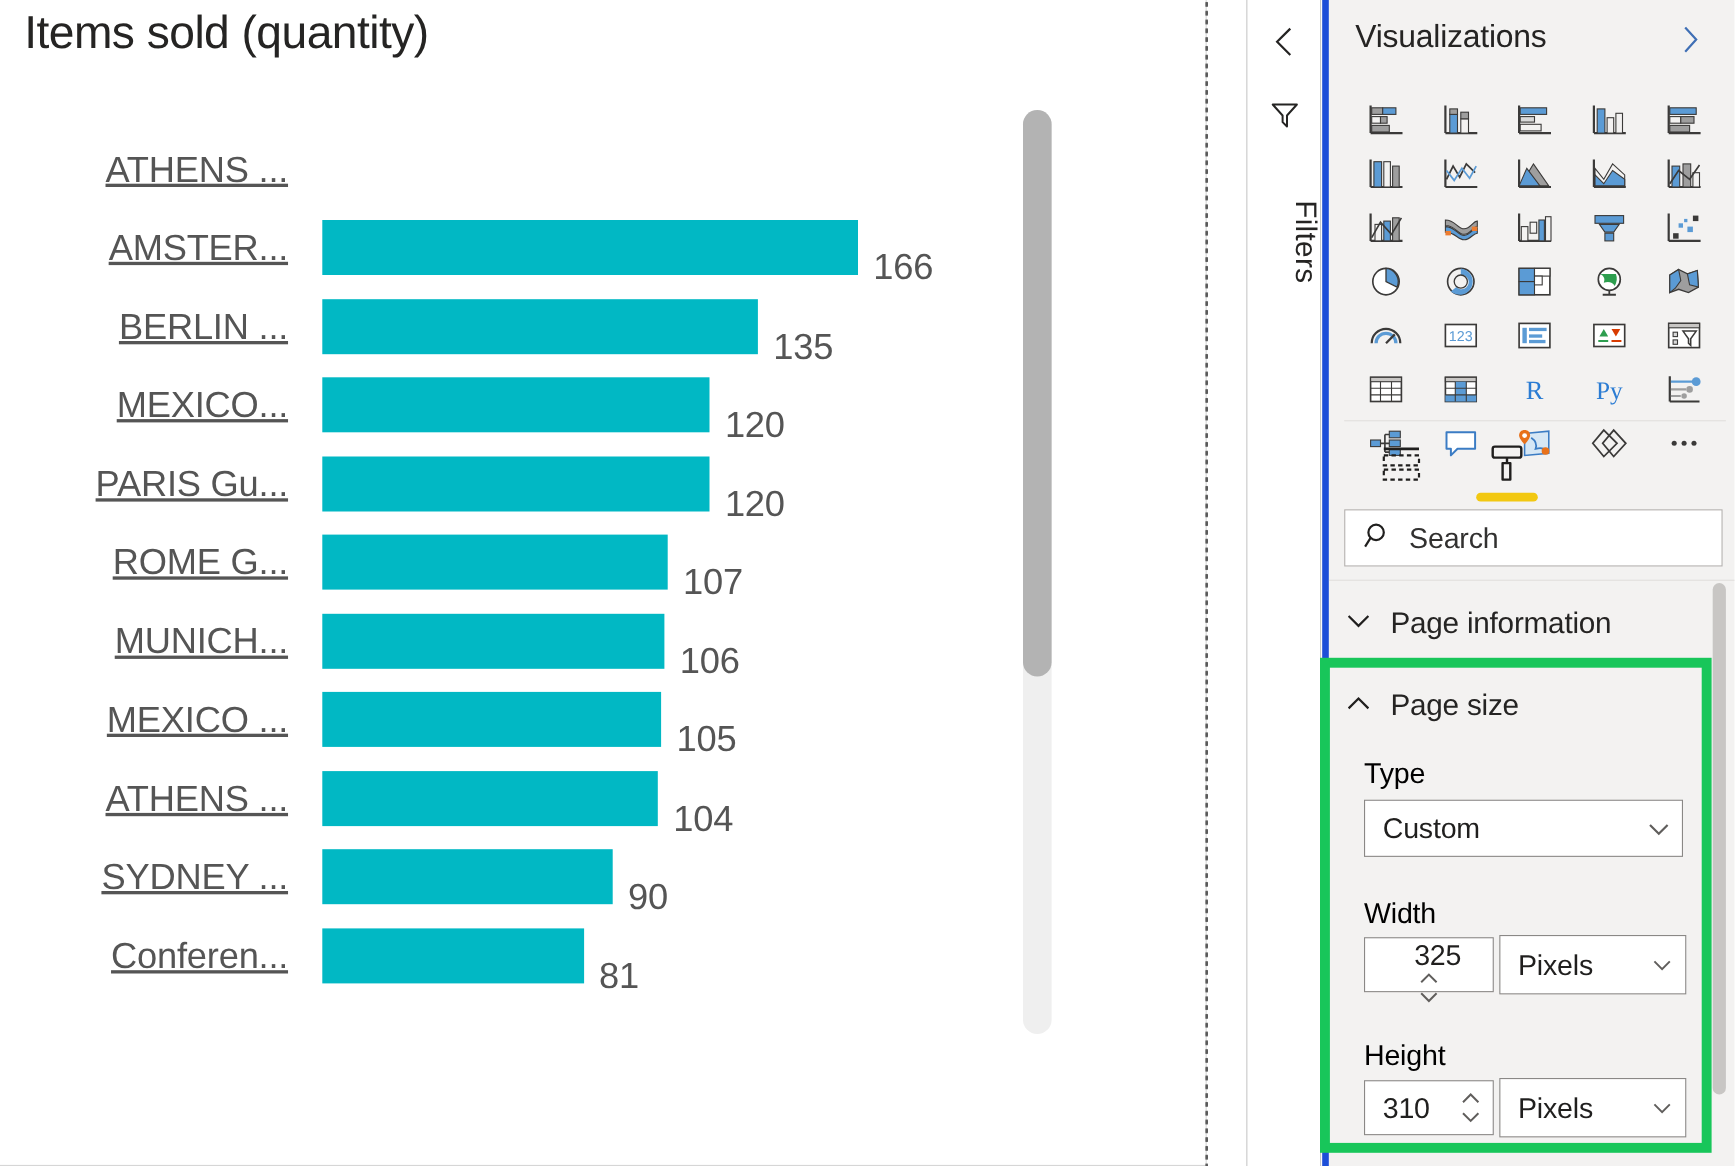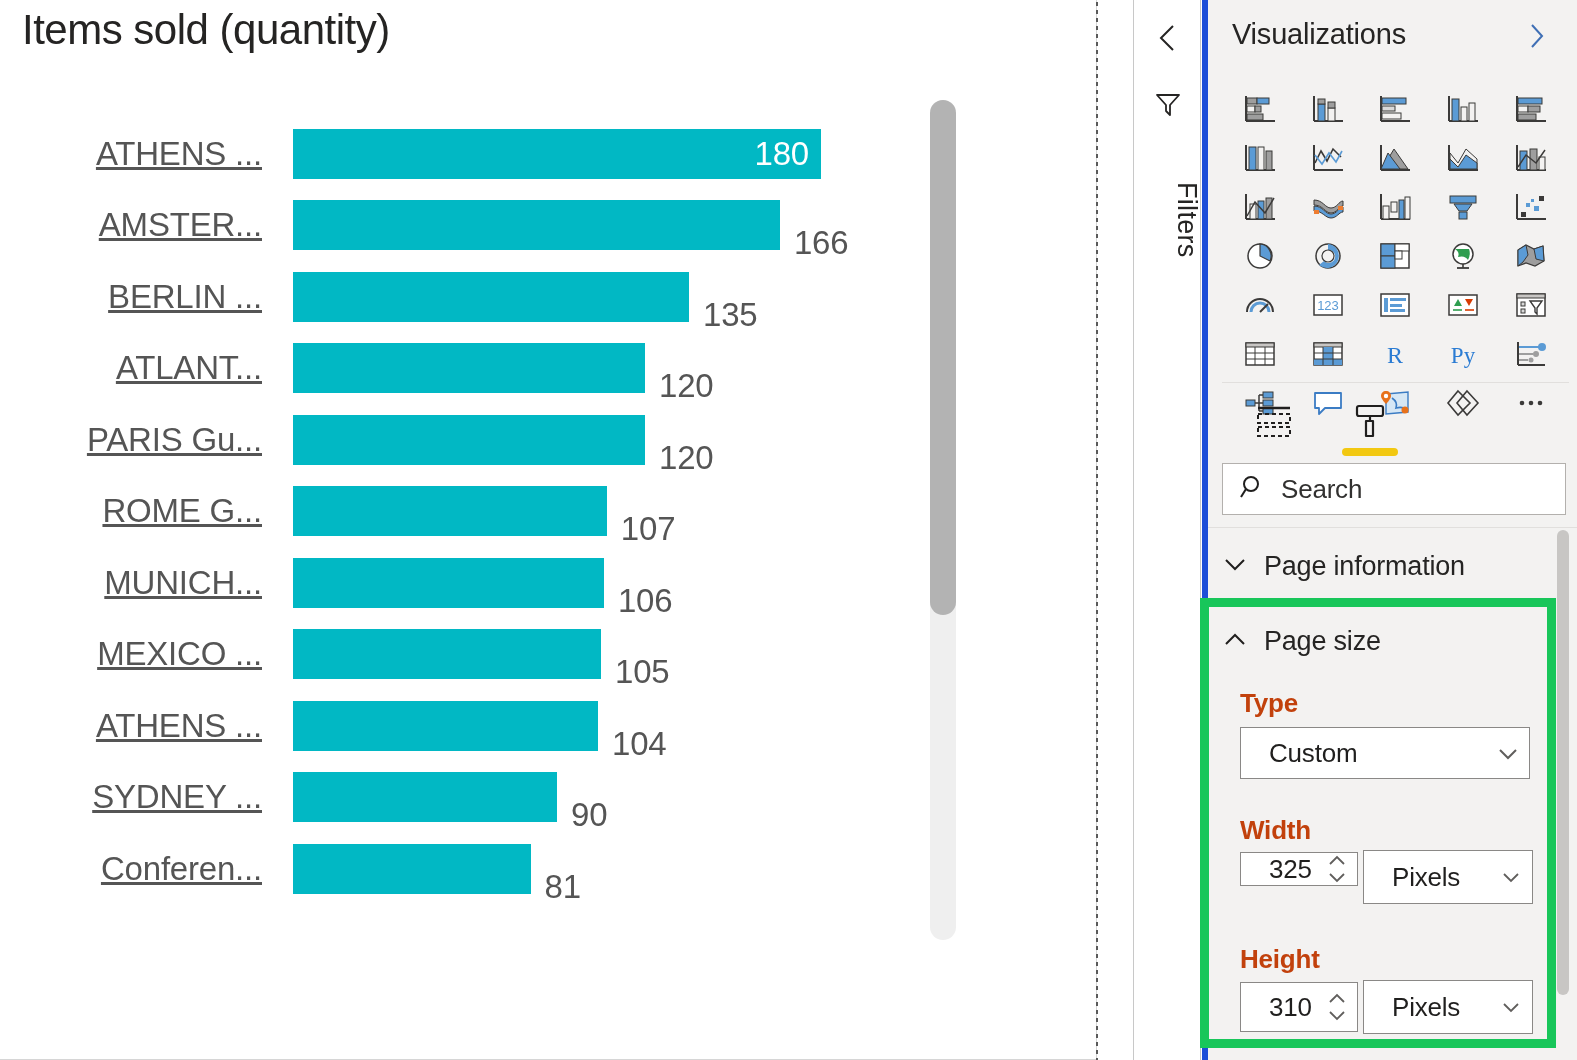--- a/index.html
+++ b/index.html
@@ -210,50 +210,50 @@
 
   
   #page-size-row {
     position: absolute; left: 14px; top: 615px;
     width: 330px; height: 52px;
     display: flex; align-items: center; gap: 16px;
     cursor: pointer;
   }
 
   .field-label {
-    position: absolute; font-size: 26px; color: #c2410c; letter-spacing: -0.2px; font-weight: bold;
+    position: absolute; font-size: 26px; color: #000000; letter-spacing: -0.2px;
   }
   .input-shell {
     position: absolute;
     background: #ffffff;
     border: 1px solid #8a8886;
     display: flex; align-items: center;
   }
   .input-text {
     flex: 1; font-size: 26px; color: #201f1e;
-    padding-left: 28px; letter-spacing: -0.2px;
+    padding-left: 16px; letter-spacing: -0.2px;
   }
   .chev-slot {
     width: 42px; height: 100%;
     display: flex; align-items: center; justify-content: center;
   }
   .spin-slot {
     width: 40px; height: 100%;
     display: flex; flex-direction: column;
     align-items: center; justify-content: center; gap: 6px;
     cursor: pointer;
   }
 
   
   #type-label { left: 32px; top: 688px; }
   #type-select { left: 32px; top: 727px; width: 290px; height: 52px; cursor: pointer; }
 
   
   #width-label { left: 32px; top: 815px; }
-  #width-input { left: 32px; top: 852px; width: 118px; height: 34px; }
+  #width-input { left: 32px; top: 852px; width: 118px; height: 50px; flex-direction: column; }
   #width-unit { left: 155px; top: 850px; width: 170px; height: 54px; cursor: pointer; }
 
   
   #height-label { left: 32px; top: 944px; }
   #height-input { left: 32px; top: 982px; width: 118px; height: 50px; }
   #height-unit { left: 155px; top: 980px; width: 170px; height: 54px; cursor: pointer; }
 
   
   #pane-scroll-track {
     position: absolute; right: 8px; top: 530px;
@@ -270,42 +270,37 @@
 <body>
 
 <div id="app">
 
   <div id="canvas">
     <div id="chart-title">Items sold (quantity)</div>
 
     <div id="plot">
         <div class="bar-row">
           <div class="cat-label">ATHENS ...</div>
-          <div class="bar-wrap">
-            <div class="bar" style="width: 528px; background: rgb(1, 184, 196);">
-              <span class="bar-val-in">180</span>
-            </div>
-          </div>
         </div>
         <div class="bar-row">
           <div class="cat-label">AMSTER...</div>
           <div class="bar-wrap">
             <div class="bar" style="width: 486.933px; background: rgb(1, 184, 196);"></div>
             <span class="bar-val-out">166</span>
           </div>
         </div>
         <div class="bar-row">
           <div class="cat-label">BERLIN ...</div>
           <div class="bar-wrap">
             <div class="bar" style="width: 396px; background: rgb(1, 184, 196);"></div>
             <span class="bar-val-out">135</span>
           </div>
         </div>
         <div class="bar-row">
-          <div class="cat-label">ATLANT...</div>
+          <div class="cat-label">MEXICO...</div>
           <div class="bar-wrap">
             <div class="bar" style="width: 352px; background: rgb(1, 184, 196);"></div>
             <span class="bar-val-out">120</span>
           </div>
         </div>
         <div class="bar-row">
           <div class="cat-label">PARIS Gu...</div>
           <div class="bar-wrap">
             <div class="bar" style="width: 352px; background: rgb(1, 184, 196);"></div>
             <span class="bar-val-out">120</span>

